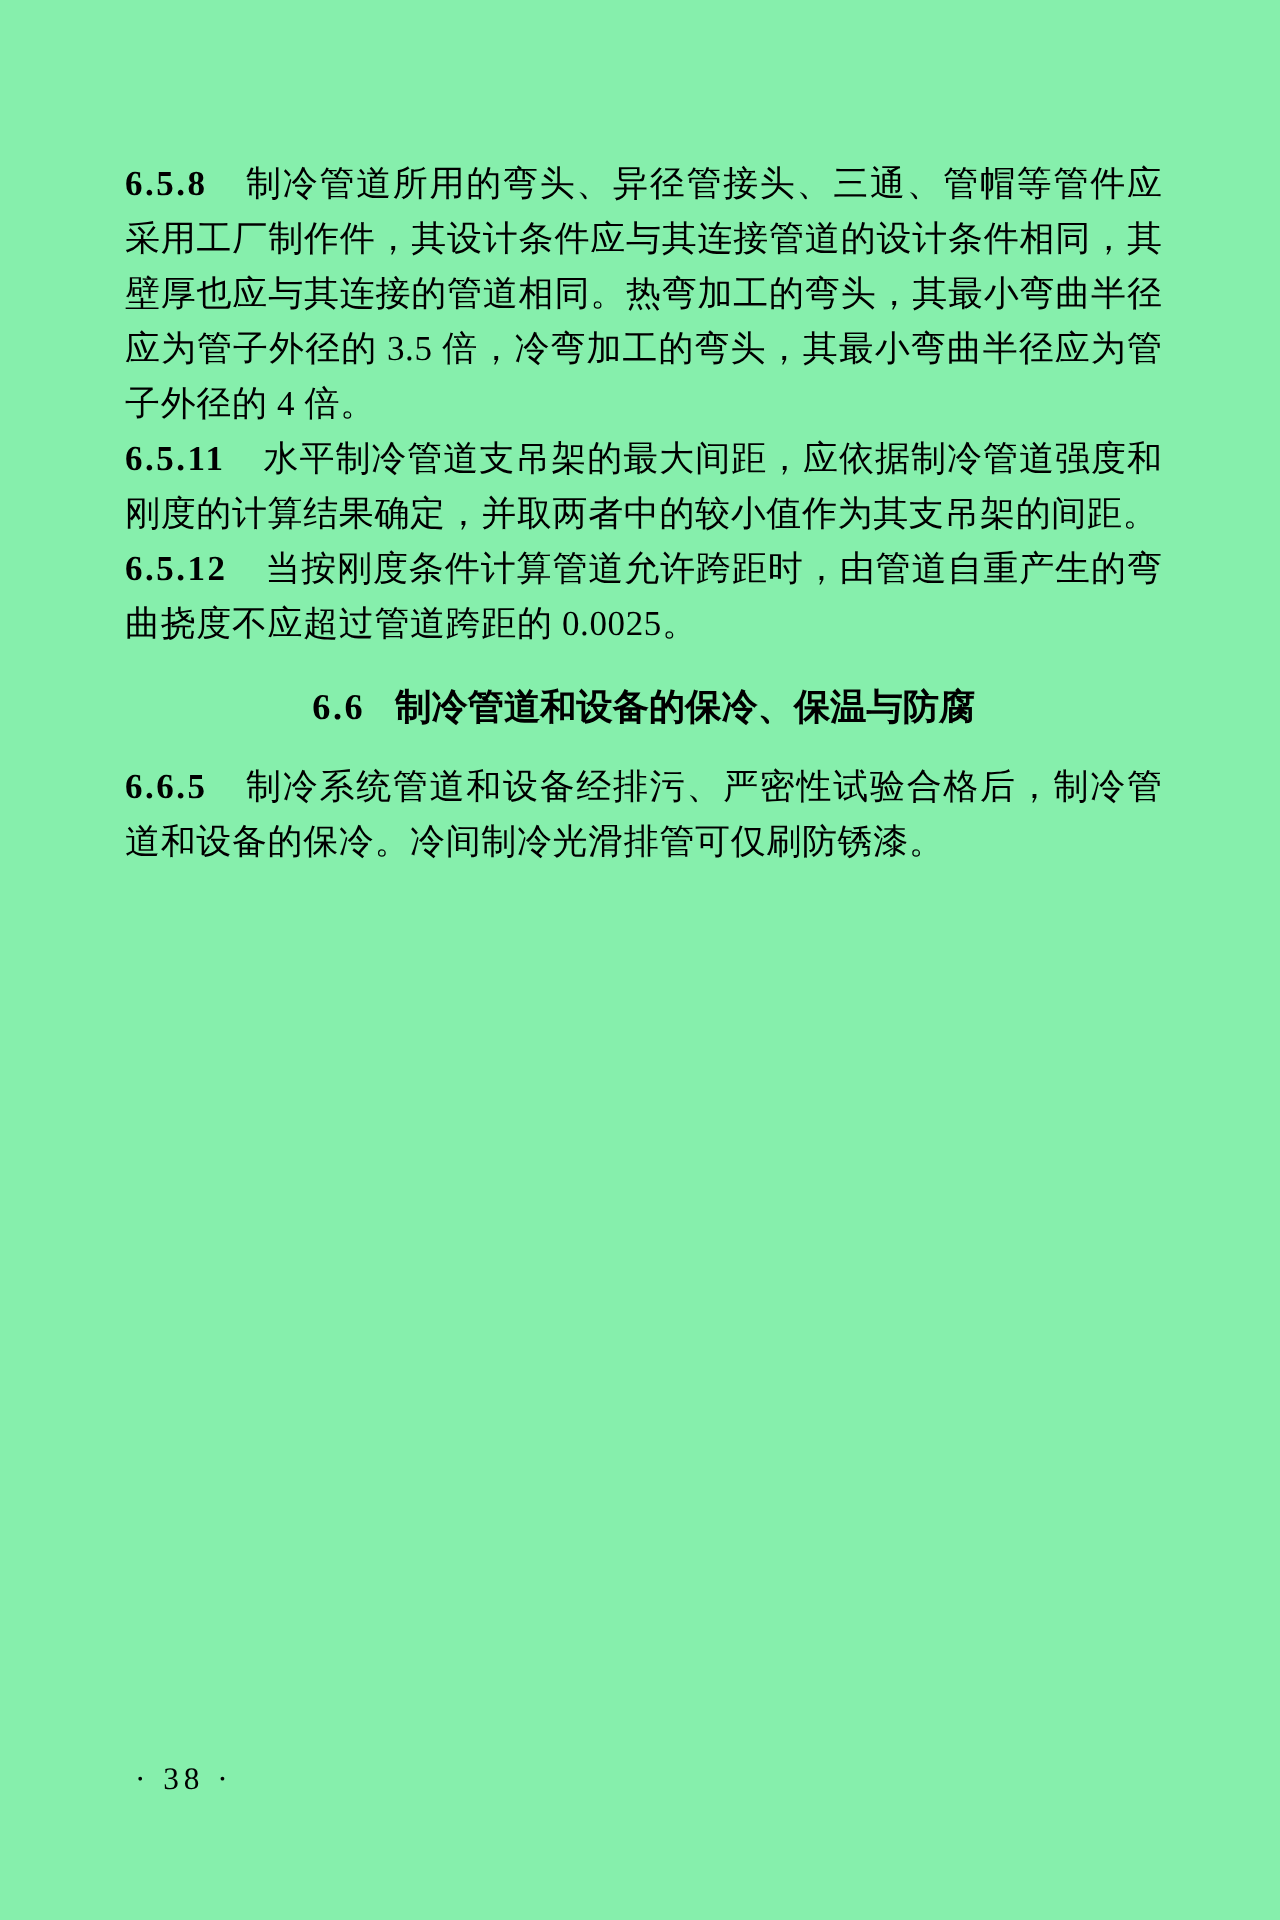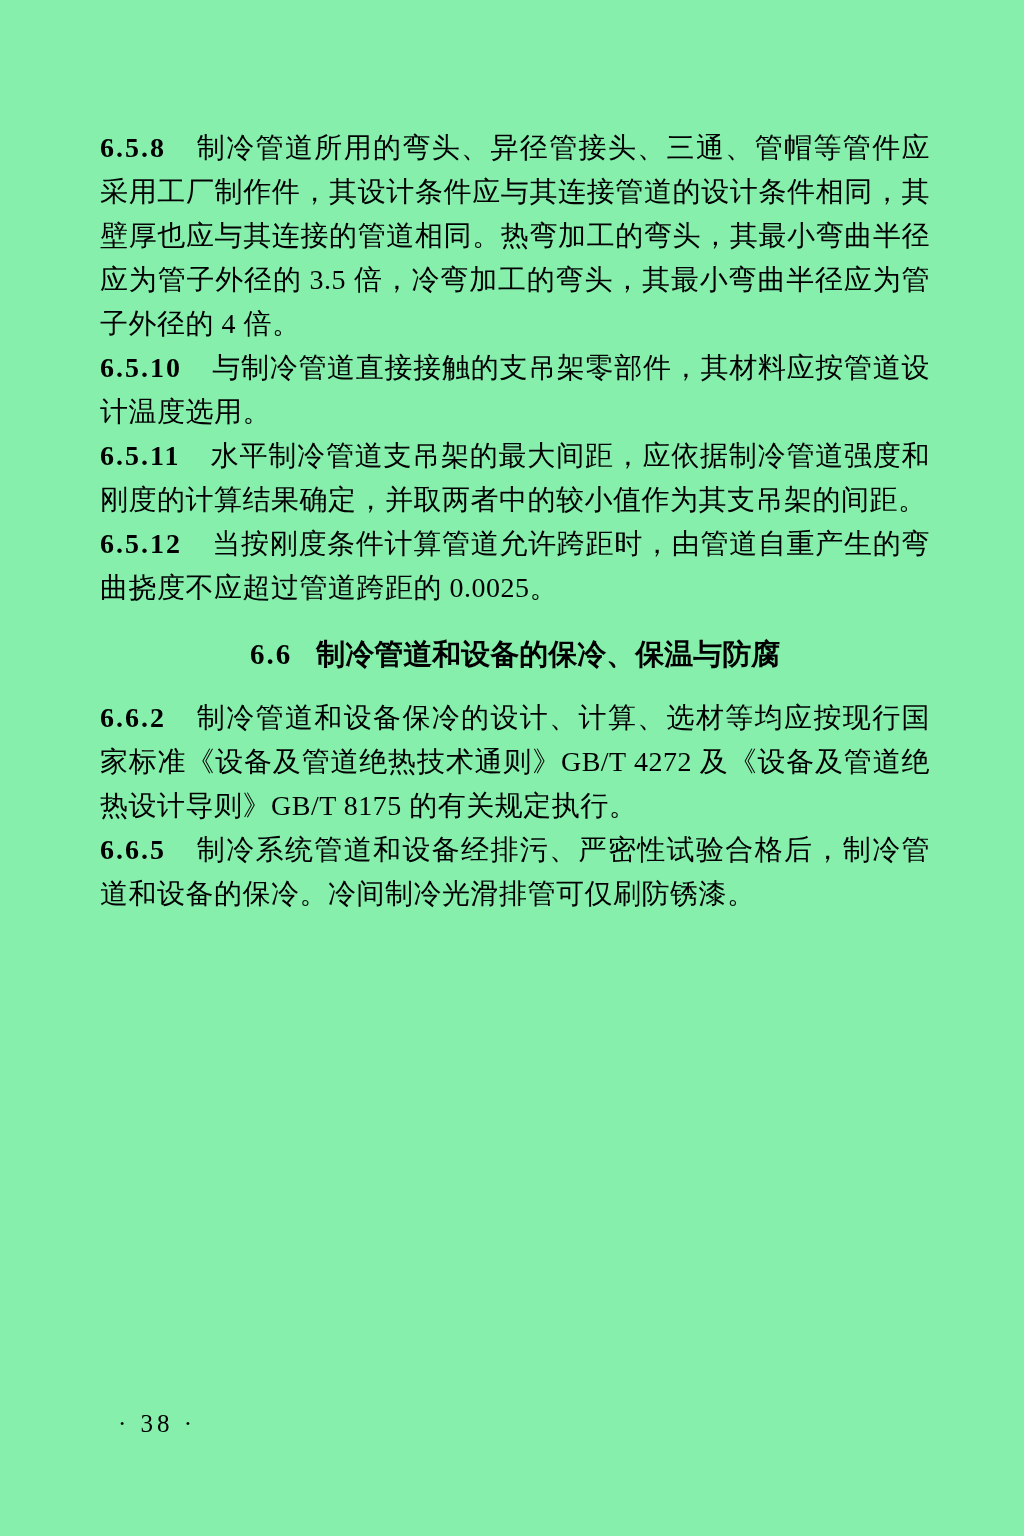--- a/index.html
+++ b/index.html
@@ -41,57 +41,51 @@
     line-height: 44px;
     font-weight: bold;
     text-align: center;
   }
   .section-heading .num {
     margin-right: 24px;
     letter-spacing: 2px;
   }
   .footer {
     position: absolute;
-    left: 118px;
+    left: 108px;
     bottom: 98px;
     font-size: 25px;
     letter-spacing: 4px;
   }
 </style>
 </head>
 <body>
 
 <div class="page">
   <main class="content">
 
     <p class="clause">
       <span class="num">6.5.8</span><span>制冷管道所用的弯头、异径管接头、三通、管帽等管件应采用工厂制作件，其设计条件应与其连接管道的设计条件相同，其壁厚也应与其连接的管道相同。热弯加工的弯头，其最小弯曲半径应为管子外径的 3.5 倍，冷弯加工的弯头，其最小弯曲半径应为管子外径的 4 倍。</span>
     </p>
 
 
-    <p class="clause">
-      <span class="num">6.5.10</span><span>与制冷管道直接接触的支吊架零部件，其材料应按管道设计温度选用。</span>
-    </p>
 
     <p class="clause">
       <span class="num">6.5.11</span><span>水平制冷管道支吊架的最大间距，应依据制冷管道强度和刚度的计算结果确定，并取两者中的较小值作为其支吊架的间距。</span>
     </p>
 
     <p class="clause">
       <span class="num">6.5.12</span><span>当按刚度条件计算管道允许跨距时，由管道自重产生的弯曲挠度不应超过管道跨距的 0.0025。</span>
     </p>
 
     <h2 class="section-heading">
       <span class="num">6.6</span><span>制冷管道和设备的保冷、保温与防腐</span>
     </h2>
 
 
-    <p class="clause">
-      <span class="num">6.6.2</span><span>制冷管道和设备保冷的设计、计算、选材等均应按现行国家标准《设备及管道绝热技术通则》GB/T 4272 及《设备及管道绝热设计导则》GB/T 8175 的有关规定执行。</span>
-    </p>
 
 
 
     <p class="clause">
       <span class="num">6.6.5</span><span>制冷系统管道和设备经排污、严密性试验合格后，制冷管道和设备的保冷。冷间制冷光滑排管可仅刷防锈漆。</span>
     </p>
 
 
   </main>
 

